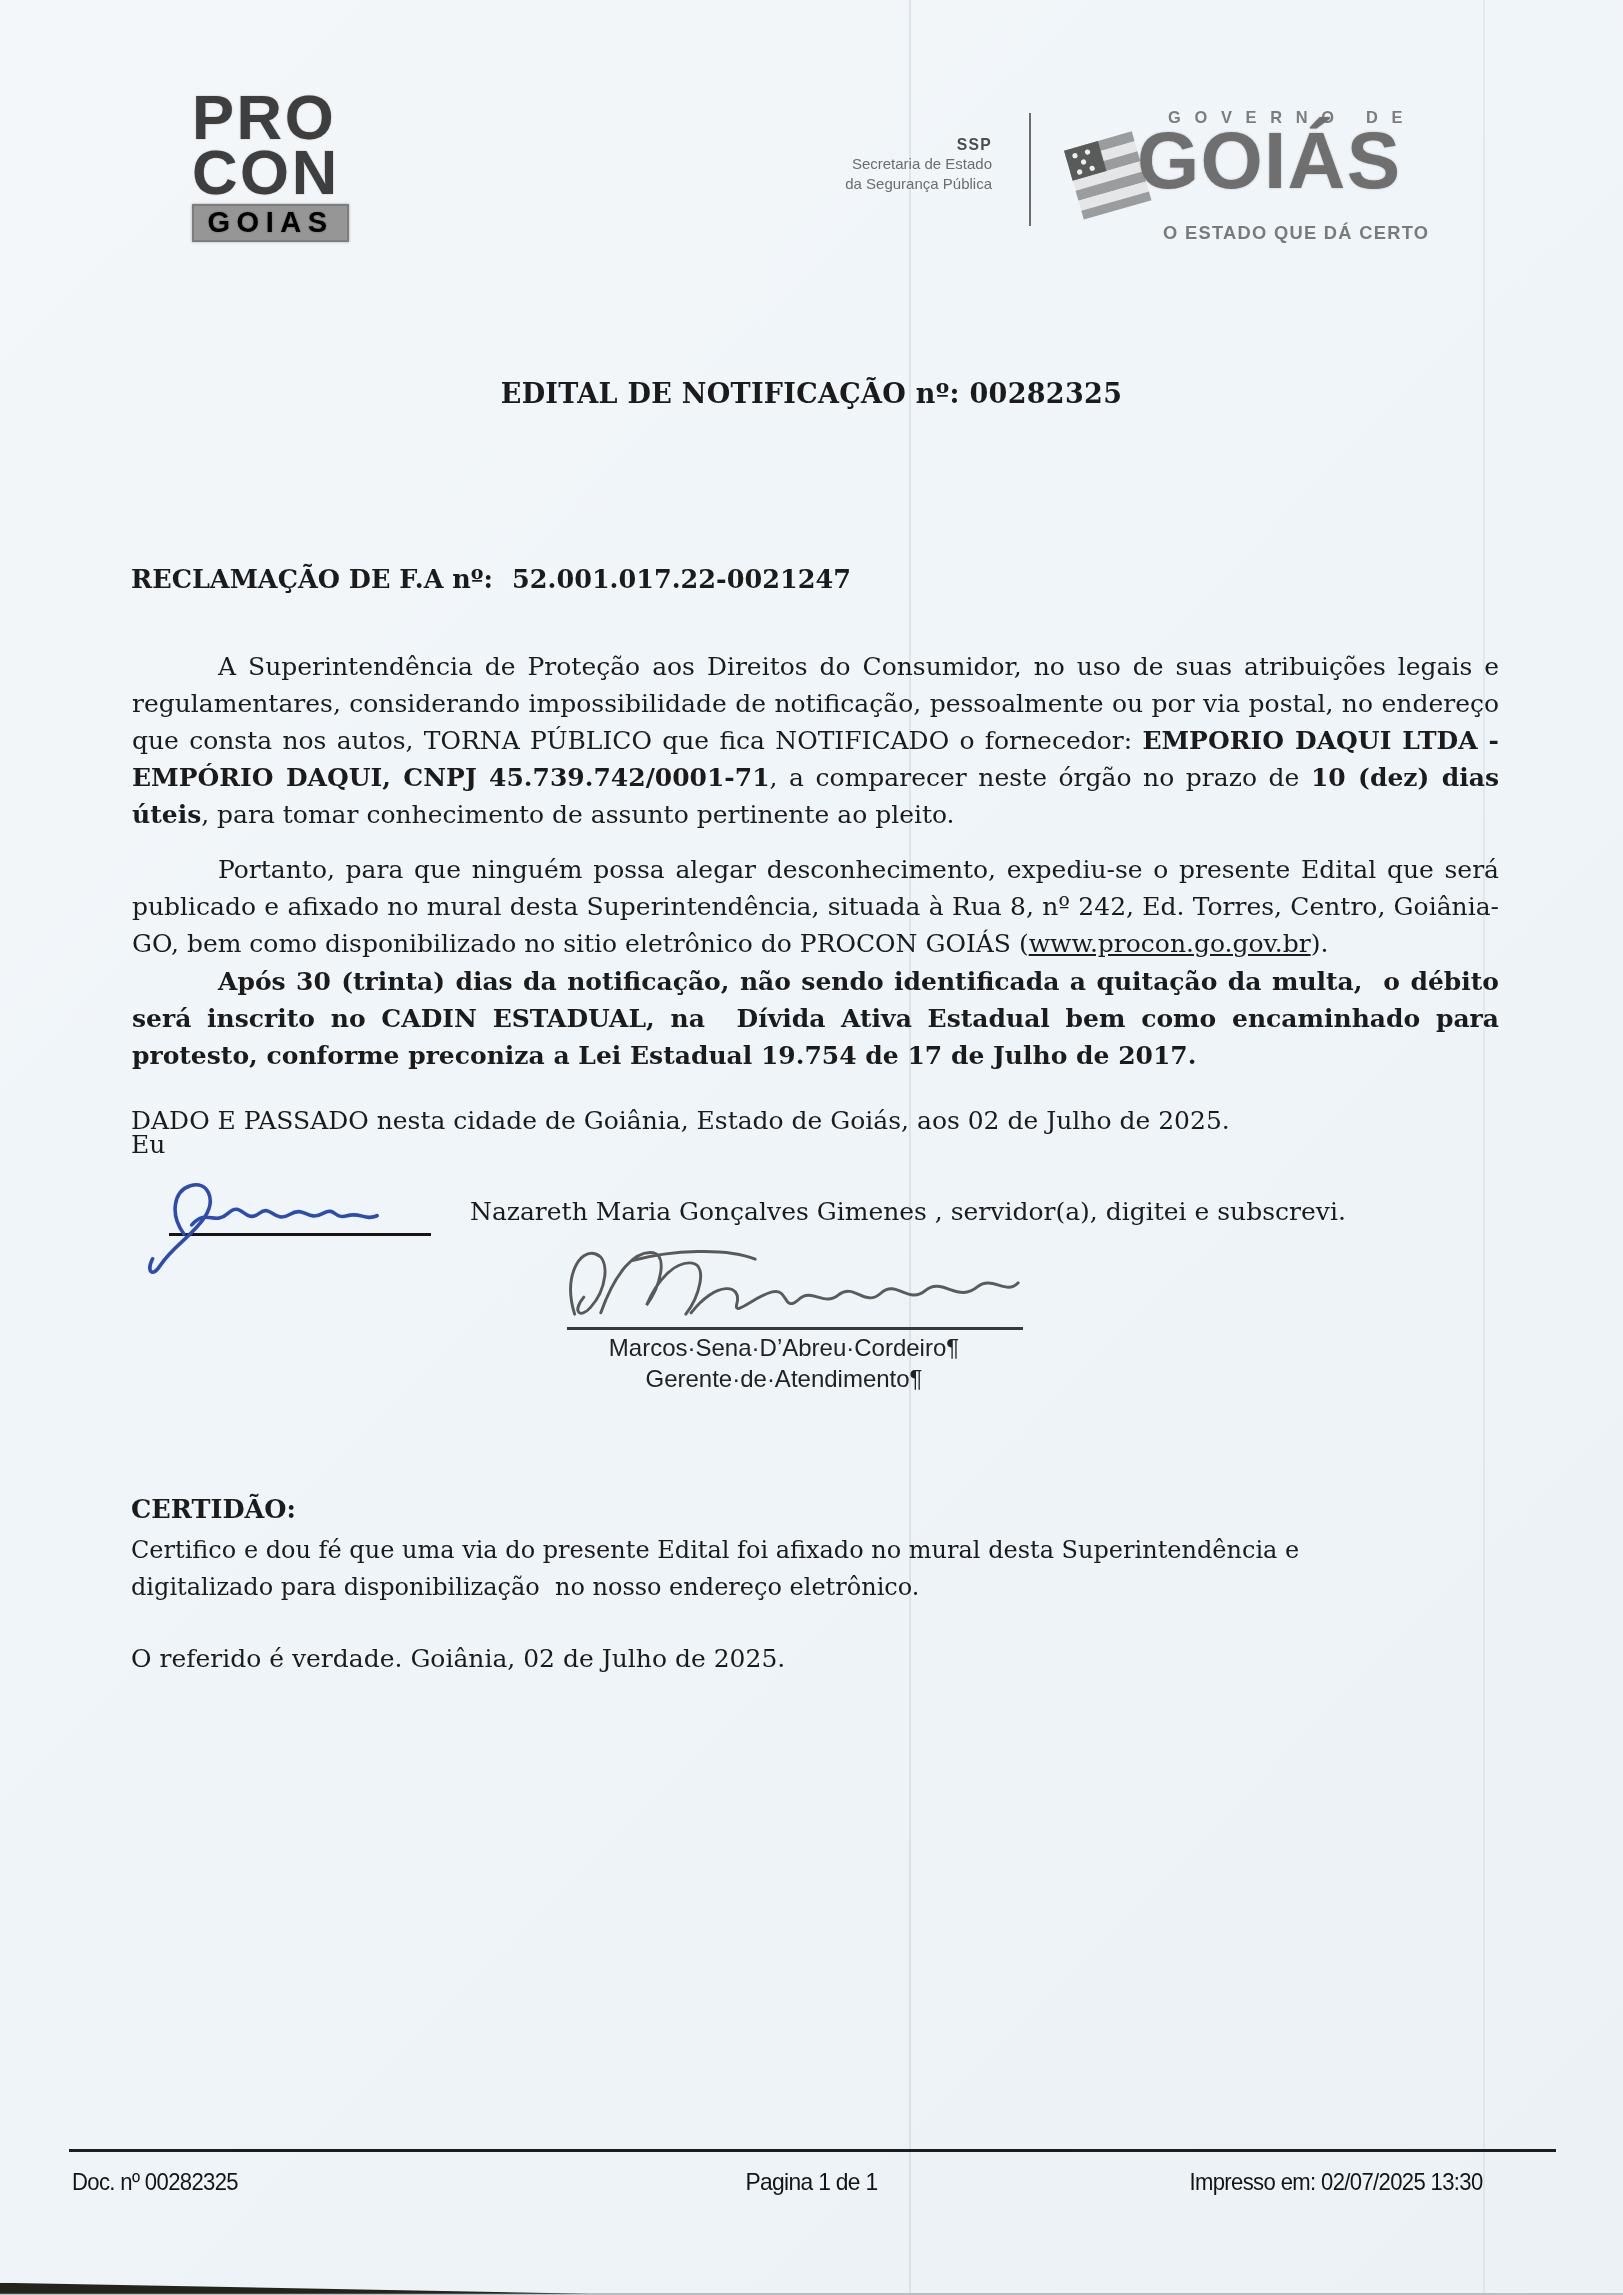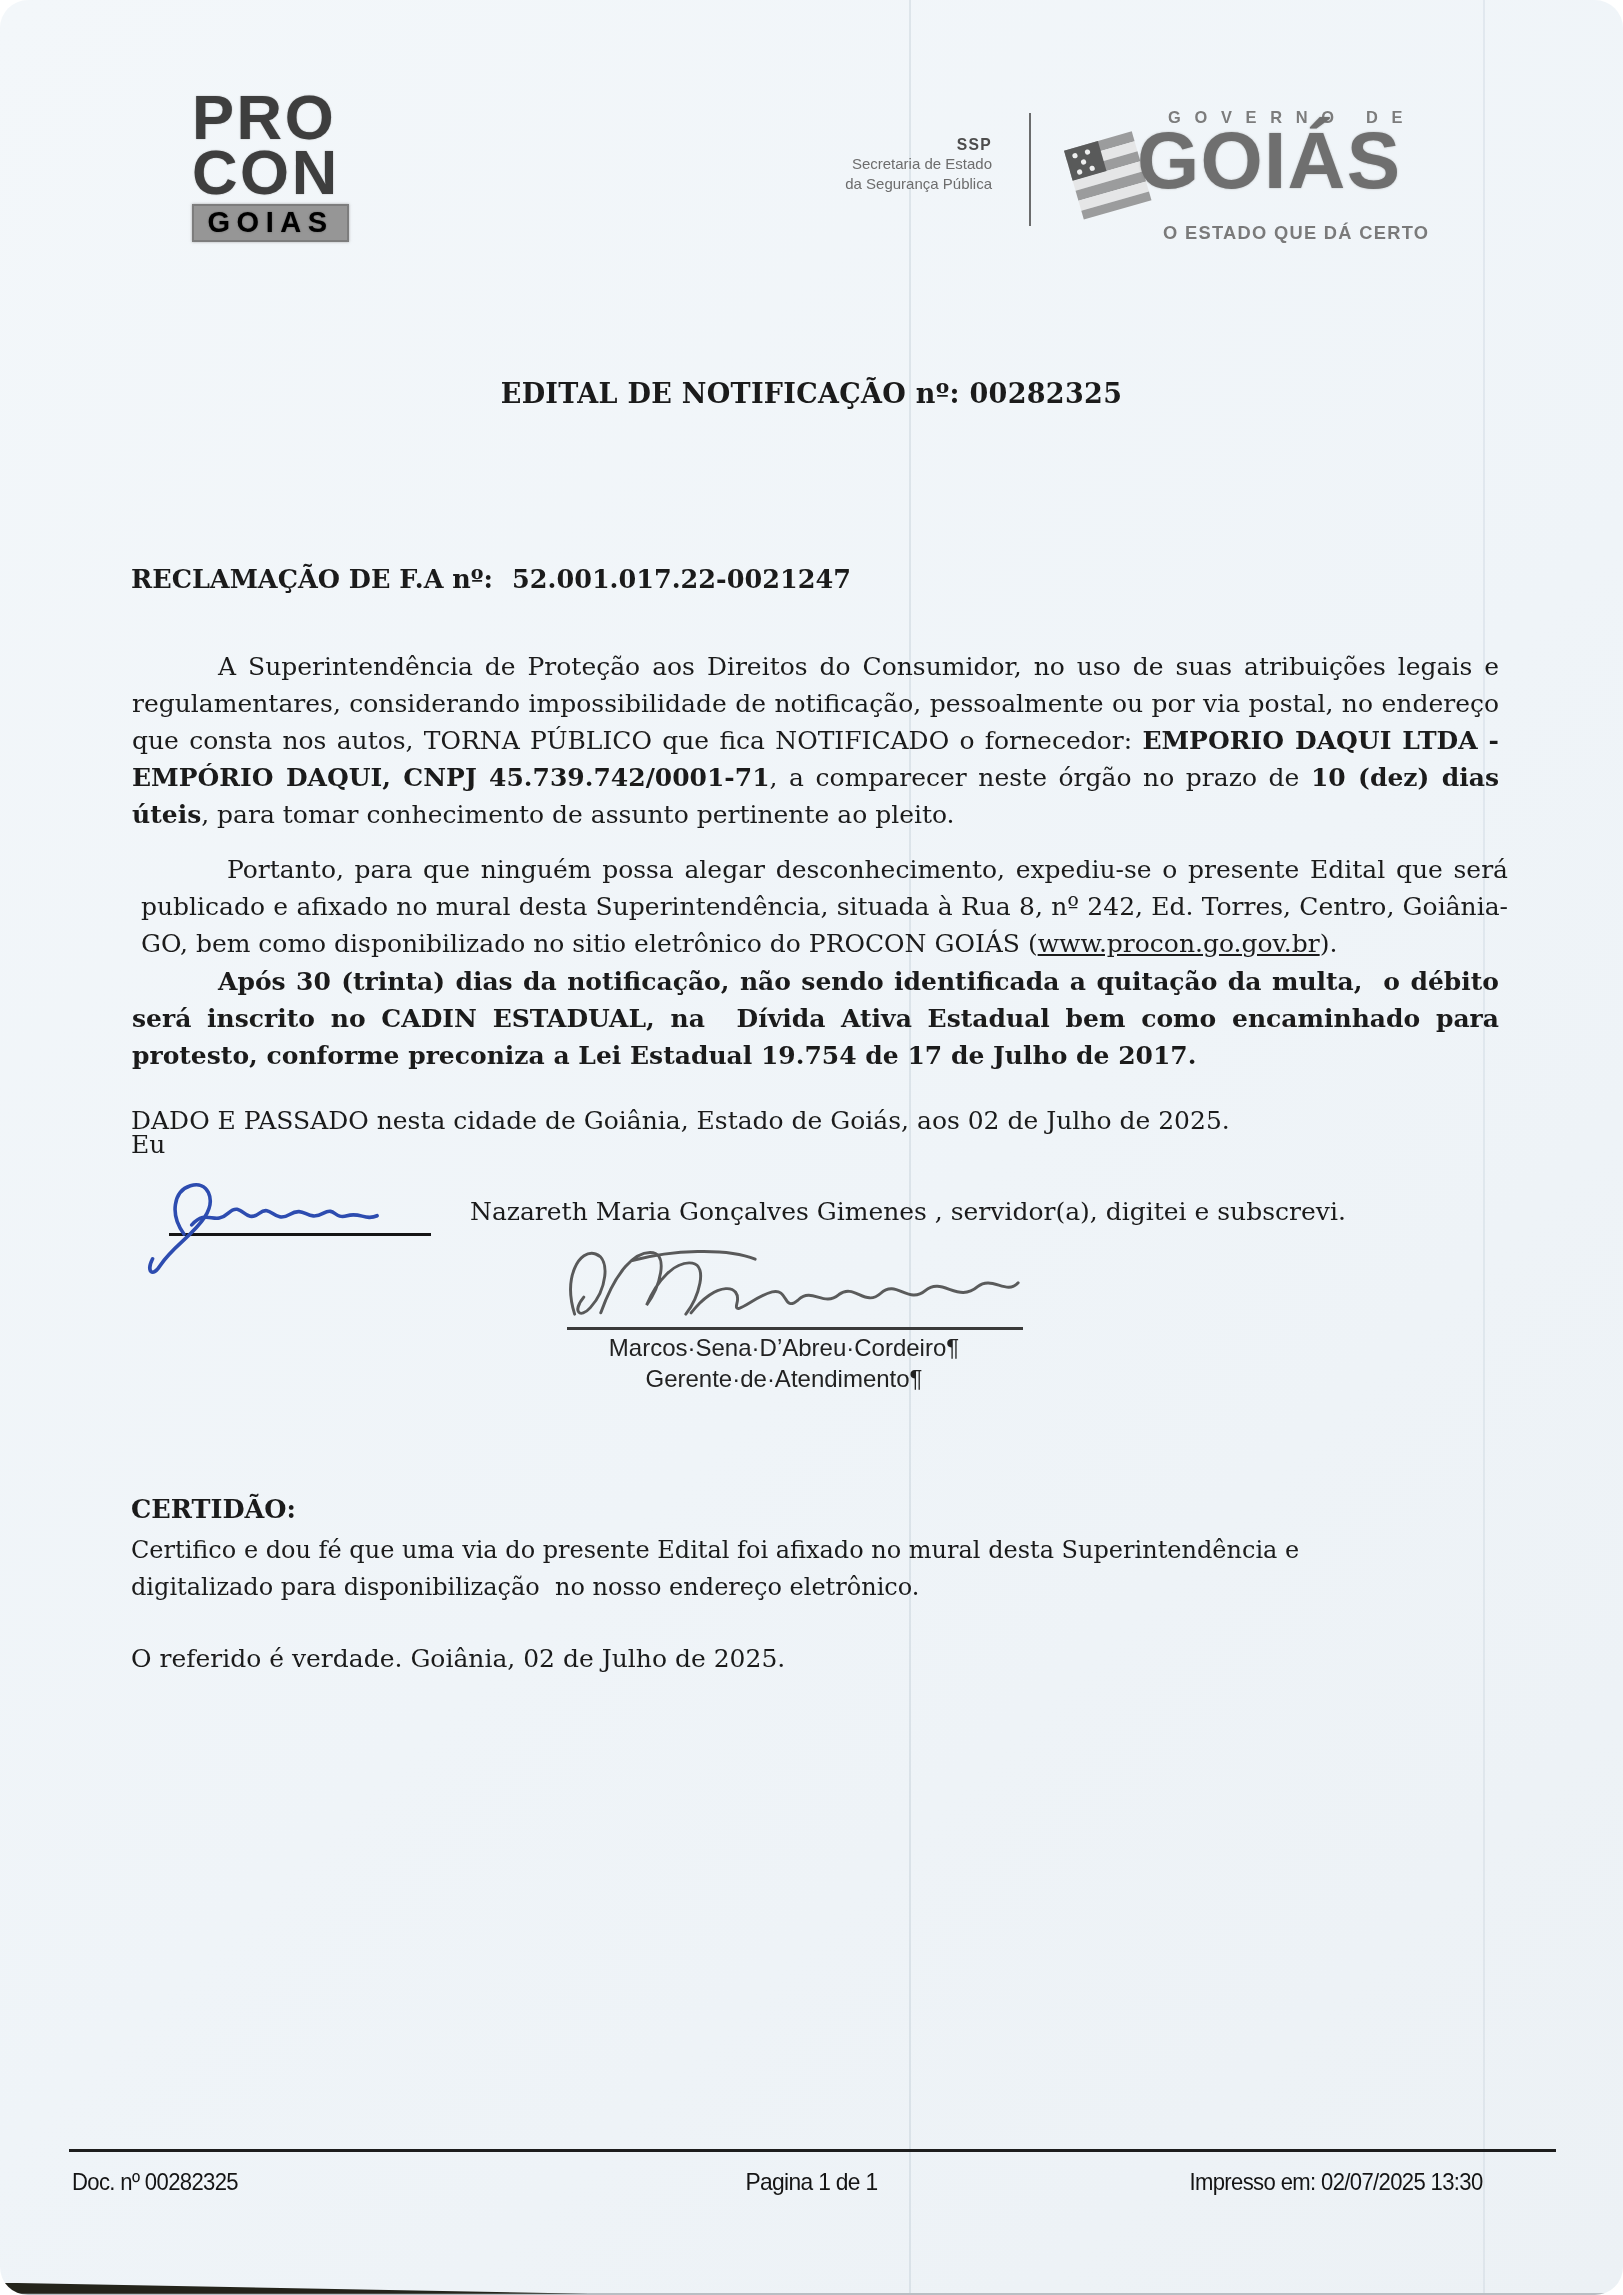--- a/index.html
+++ b/index.html
@@ -4,21 +4,20 @@
 <style>
   html,body{margin:0;padding:0;}
   .page{
     position:relative;
     width:1623px;
     height:2295px;
     background:linear-gradient(135deg,#f3f7fa 0%,#eff4f8 55%,#ecf1f5 100%);
     font-family:"DejaVu Serif", serif;
     color:#1b1b1b;
     overflow:hidden;
-    border-radius:28px;
   }
   .abs{position:absolute;}
 
   
   .procon{left:192px;top:90px;width:161px;text-align:left;}
   .procon-line{
     font-family:"Liberation Sans",sans-serif;
     font-weight:900;font-size:63px;line-height:55px;
     color:#3e3e3e;letter-spacing:2.6px;
     text-shadow:0 0 1.3px rgba(62,62,62,.55);
@@ -70,21 +69,21 @@
   }
   .complaint{left:131px;top:564px;font-weight:bold;font-size:25.5px;}
   .complaint .num{margin-left:19px;}
 
   .para{
     left:132px;width:1367px;
     font-size:25px;line-height:37px;
     text-align:justify;white-space:pre-wrap;text-indent:86px;
   }
   .p1{top:648px;}
-  .p2{top:851px;margin-left:9px;}
+  .p2{top:851px;}
   .p3{top:963px;font-weight:bold;}
   .b{font-weight:bold;}
   .link{text-decoration:underline;}
 
   .dado{left:131px;top:1106px;font-size:25px;}
 
   .eu-line{left:131px;top:1130px;font-size:25px;}
   .eu-underline{left:169px;top:1233px;width:262px;height:2.6px;background:#151515;}
   .eu-text{left:470px;top:1197px;font-size:25px;}
 

